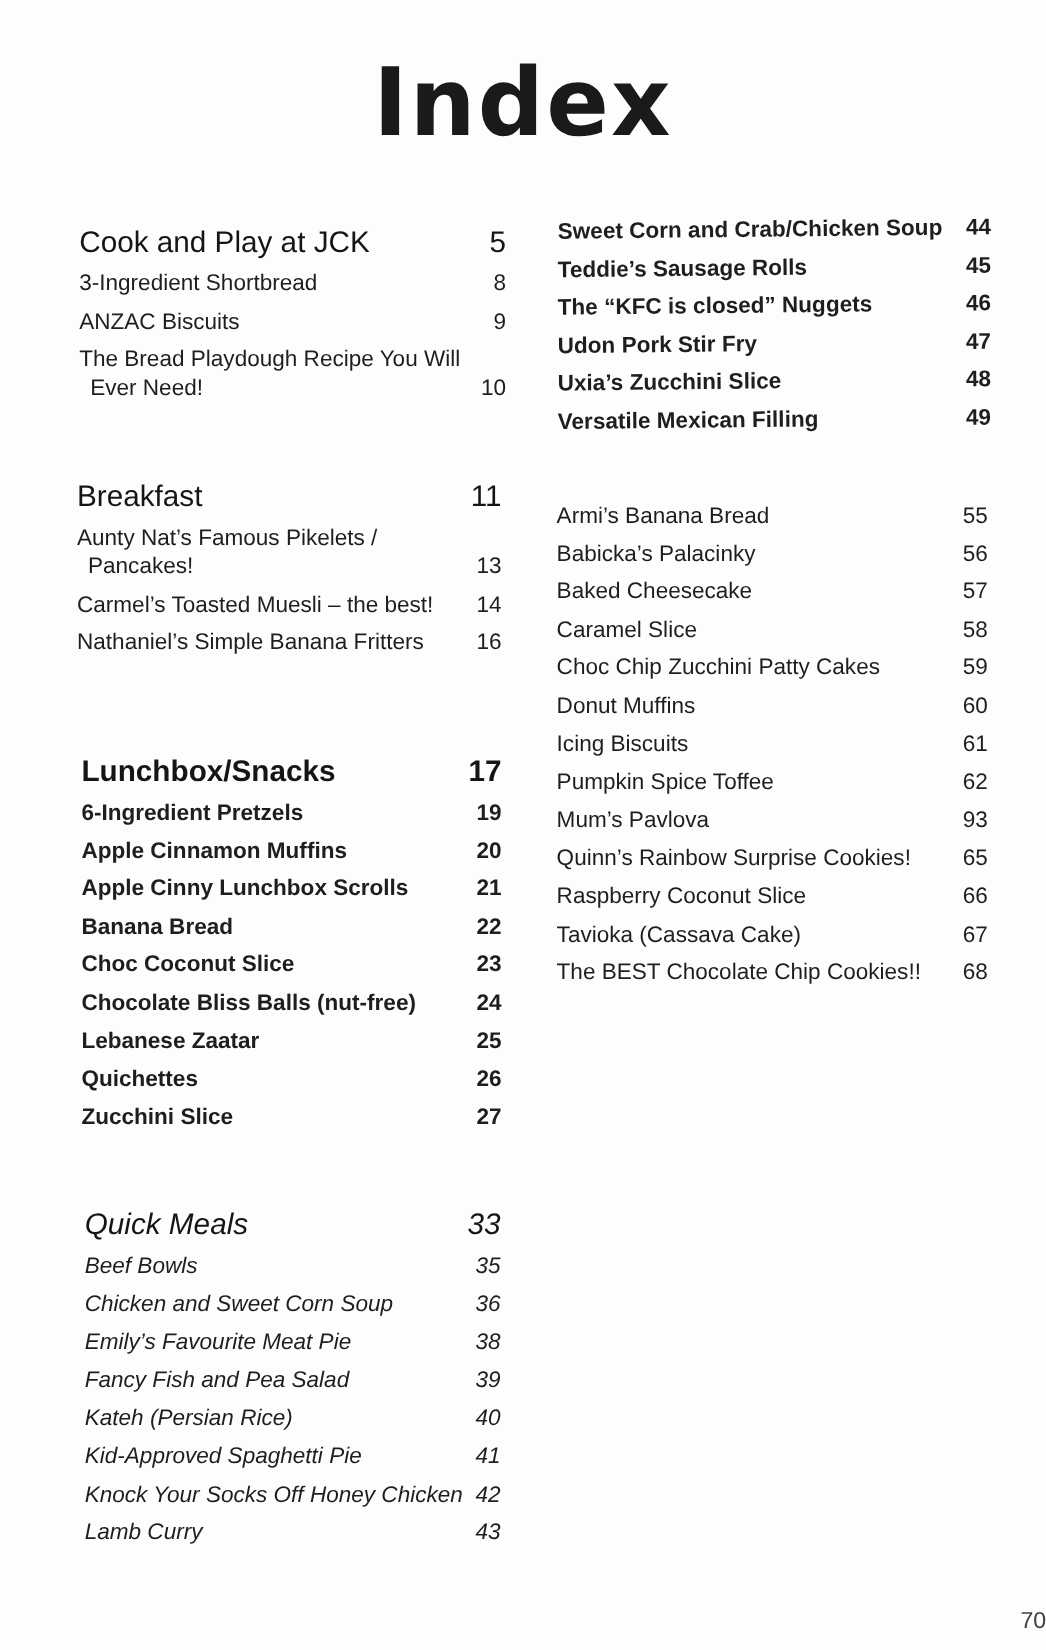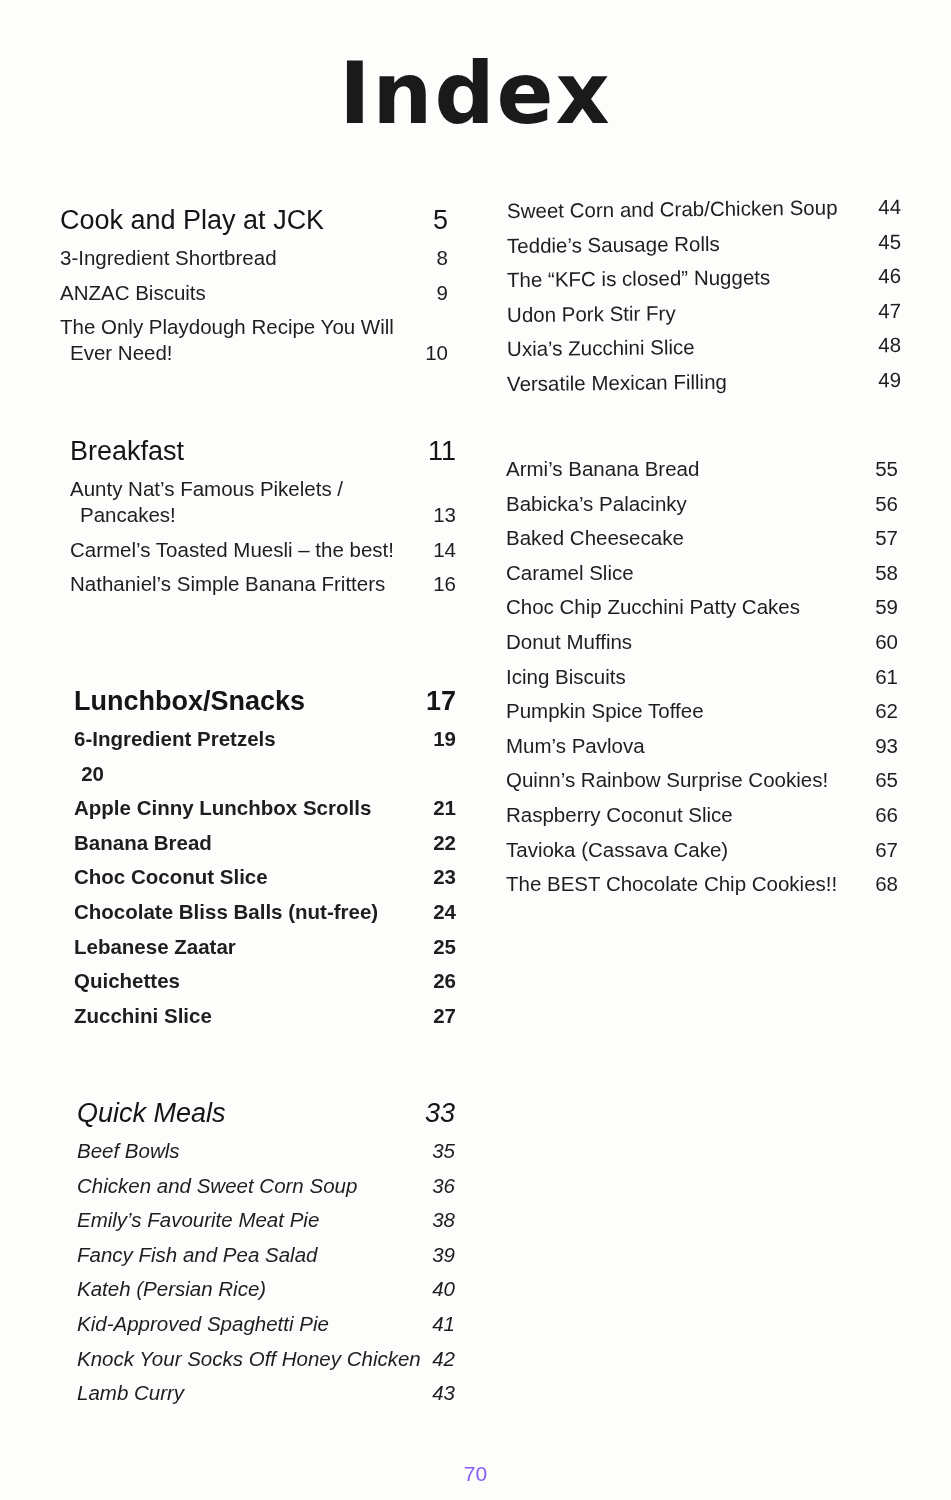--- a/index.html
+++ b/index.html
@@ -59,37 +59,37 @@
       max-width: 345px;
     }
     .entry .label.wrap {
       text-indent: -10px;
       padding-left: 10px;
     }
     .entry .page {
       text-align: right;
       min-width: 30px;
     }
-    #sec-cook { left: 60px; top: 205px; width: 388px; }
+    #sec-cook { left: 72px; top: 205px; width: 388px; }
     #sec-breakfast { left: 70px; top: 436px; width: 386px; }
     #sec-lunch { left: 74px; top: 686px; width: 382px; font-weight: bold; }
     #sec-quick { left: 77px; top: 1098px; width: 378px; font-style: italic; }
-    #sec-cont { left: 507px; top: 196px; width: 394px; }
+    #sec-cont { left: 507px; top: 196px; width: 394px; font-weight: bold; }
     #sec-sweet { left: 506px; top: 456px; width: 392px; }
     #sec-cont .entries { margin-top: 0; }
     #sec-cont .entry { transform: rotate(-0.6deg); }
     .footer {
       position: absolute;
       left: 0;
       width: 951px;
       top: 1462px;
-      text-align: center;
+      text-align: right;
       font-family: "Liberation Sans", sans-serif;
       font-size: 21px;
-      color: #8b5cf6;
+      color: #404040;
     }
   </style>
 </head>
 <body>
 
 <div class="title">Index</div>
 
 <div class="section" id="sec-cook">
   <div class="section-head">
     <span>Cook and Play at JCK</span>
@@ -98,21 +98,21 @@
   <div class="entries">
     <div class="entry">
         <span class="label">3-Ingredient Shortbread</span>
         <span class="page">8</span>
       </div>
     <div class="entry">
         <span class="label">ANZAC Biscuits</span>
         <span class="page">9</span>
       </div>
     <div class="entry">
-        <span class="label wrap">The Only Playdough Recipe You Will Ever Need!</span>
+        <span class="label wrap">The Bread Playdough Recipe You Will Ever Need!</span>
         <span class="page">10</span>
       </div>
   </div>
 </div>
 
 <div class="section" id="sec-breakfast">
   <div class="section-head">
     <span>Breakfast</span>
     <span class="num">11</span>
   </div>
@@ -136,20 +136,21 @@
   <div class="section-head">
     <span>Lunchbox/Snacks</span>
     <span class="num">17</span>
   </div>
   <div class="entries">
     <div class="entry">
         <span class="label">6-Ingredient Pretzels</span>
         <span class="page">19</span>
       </div>
     <div class="entry">
+        <span class="label">Apple Cinnamon Muffins</span>
         <span class="page">20</span>
       </div>
     <div class="entry">
         <span class="label">Apple Cinny Lunchbox Scrolls</span>
         <span class="page">21</span>
       </div>
     <div class="entry">
         <span class="label">Banana Bread</span>
         <span class="page">22</span>
       </div>

